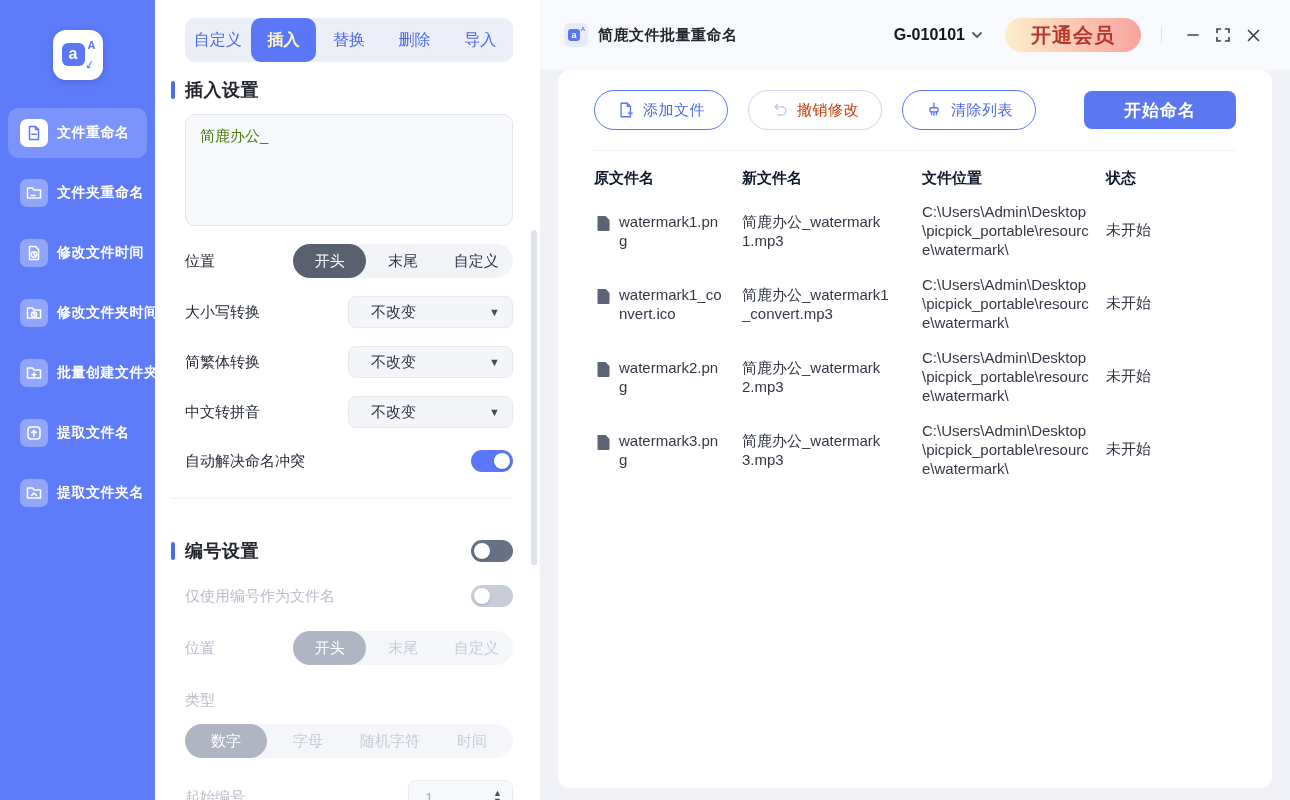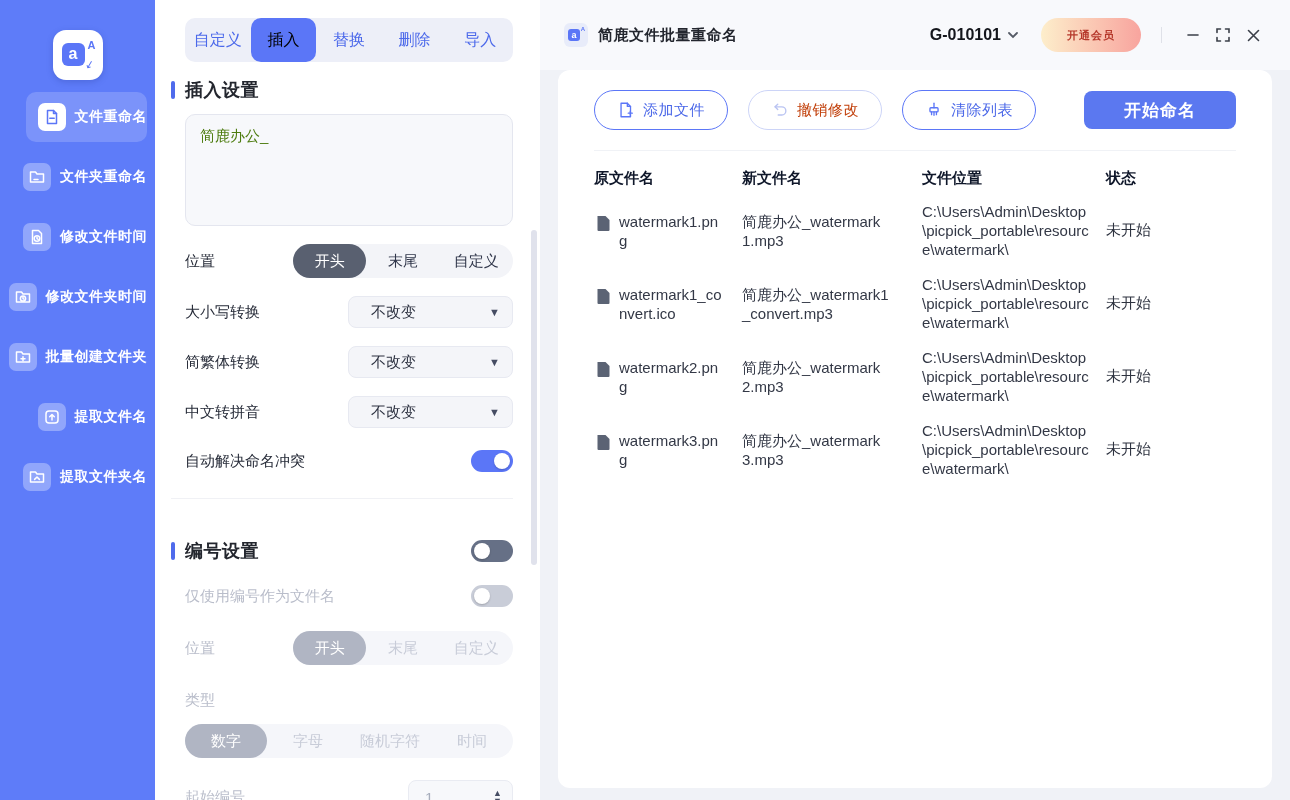--- a/index.html
+++ b/index.html
@@ -6,34 +6,34 @@
   html,body { width:1290px; height:800px; overflow:hidden; }
   body { font-family:"Liberation Sans","DejaVu Sans",sans-serif; background:#f1f3f8; color:#262a36; }
   .app { display:flex; width:1290px; height:800px; }
 
   
   .sidebar { width:155px; height:800px; background:#5e7cf9; flex:0 0 155px; display:flex; flex-direction:column; align-items:center; }
   .logo { width:50px; height:50px; background:#ffffff; border-radius:13px; margin-top:30px; position:relative; box-shadow:0 2px 6px rgba(30,50,140,.25); }
   .logo .a-box { position:absolute; left:9px; top:13px; width:23px; height:23px; background:#5b76f7; border-radius:6px; color:#fff; font-weight:bold; font-size:16px; text-align:center; line-height:22px; }
   .logo .A-small { position:absolute; right:7px; top:9px; color:#5b76f7; font-size:11px; font-weight:bold; }
   .logo .swoosh { position:absolute; right:8px; bottom:9px; color:#5b76f7; font-size:11px; transform:rotate(-15deg); }
-  .nav { margin-top:12px; width:139px; display:flex; flex-direction:column; gap:10px;align-items:flex-end; }
+  .nav { margin-top:28px; width:139px; display:flex; flex-direction:column; gap:10px; }
   .nav-item { height:50px; border-radius:10px; display:flex; align-items:center; padding-left:12px; cursor:pointer; }
   .nav-item.active { background:rgba(255,255,255,.18); }
   .nav-ico { width:28px; height:28px; border-radius:7px; background:rgba(255,255,255,.32); display:flex; align-items:center; justify-content:center; flex:0 0 28px; }
   .nav-item.active .nav-ico { background:#ffffff; }
   .nav-ico svg { stroke:#fff; fill:none; stroke-width:1.5; stroke-linecap:round; stroke-linejoin:round; }
   .nav-item.active .nav-ico svg { stroke:#5b76f7; }
   .nav-label { color:#ffffff; font-size:14px; font-weight:bold; margin-left:9px; letter-spacing:.5px; white-space:nowrap; }
 
   
   .settings { width:385px; flex:0 0 385px; background:#ffffff; position:relative; overflow:hidden; padding:18px 27px 0 30px; }
   .tabbar { height:44px; background:#edeff8; border-radius:10px; display:flex; margin-bottom:16px; }
   .tab { flex:1; display:flex; align-items:center; justify-content:center; font-size:16px; color:#4c69ea; cursor:pointer; border-radius:10px; }
-  .tab.active { background:#5b76f7; color:#000000; font-weight:normal; }
+  .tab.active { background:#5b76f7; color:#fef9c3; font-weight:bold; }
   .sec-head { display:flex; align-items:center; margin:14px 0 12px -14px; }
   .sec-bar { width:4px; height:18px; background:#4f6bec; border-radius:2px; margin-right:10px; }
   .sec-title { font-size:18px; font-weight:bold; color:#23262e; letter-spacing:.5px; flex:1; }
   .ta { width:328px; height:112px; background:#f7f8fb; border:1px solid #e4e6ef; border-radius:10px; padding:12px 14px; font-size:15px; color:#4d7c0f; }
   .frow { display:flex; align-items:center; margin-top:18px; }
   .flabel { font-size:15px; color:#262b38; flex:1; }
   .seg { background:#f3f4f8; border-radius:17px; height:34px; display:flex; align-items:center; }
   .seg.w220 { width:220px; }
   .seg.w328 { width:328px; }
   .seg-item { flex:1; text-align:center; font-size:15px; color:#30364a; height:34px; line-height:34px; border-radius:17px; cursor:pointer; }
@@ -59,21 +59,21 @@
   
   .main { flex:1; display:flex; flex-direction:column; background:#f0f2f7; }
   .mheader { height:70px; background:#f8f9fc; display:flex; align-items:center; padding:0 22px 0 24px; }
   .tlogo { width:24px; height:24px; background:#e8ecfa; border-radius:6px; position:relative; flex:0 0 24px; }
   .tlogo .a-box { position:absolute; left:4px; top:6px; width:12px; height:12px; background:#5b76f7; border-radius:3px; color:#fff; font-size:9px; font-weight:bold; text-align:center; line-height:12px; }
   .tlogo .A-small { position:absolute; right:3px; top:3px; color:#5b76f7; font-size:6px; font-weight:bold; }
   .mtitle { font-size:15px; font-weight:bold; color:#23262e; margin-left:10px; letter-spacing:.5px;text-align:right; }
   .mh-right { margin-left:auto; display:flex; align-items:center; }
   .license { font-size:16px; font-weight:bold; color:#14161c; display:flex; align-items:center; cursor:pointer; }
   .license svg { margin-left:6px; stroke:#555b66; fill:none; stroke-width:1.8; stroke-linecap:round; }
-  .vip { margin-left:22px; height:34px; padding:0 26px; border:none; border-radius:17px; background:linear-gradient(90deg,#fdeecb,#f8a49e); color:#b5372a; font-size:11px; font-weight:bold; cursor:pointer; font-family:inherit; letter-spacing:1px; }
+  .vip { margin-left:22px; height:34px; padding:0 26px; border:none; border-radius:17px; background:linear-gradient(90deg,#fdeecb,#f8a49e); color:#b5372a; font-size:20px; font-weight:bold; cursor:pointer; font-family:inherit; letter-spacing:1px; }
   .vdiv { width:1px; height:16px; background:#dfe1e8; margin:0 16px 0 20px; }
   .winbtn { width:30px; height:30px; border:none; background:transparent; display:flex; align-items:center; justify-content:center; cursor:pointer; color:#3a3f48; }
   .winbtn svg { stroke:#3a3f48; fill:none; stroke-width:1.6; stroke-linecap:round; }
 
   .card { flex:1; background:#ffffff; border-radius:12px; margin:0 18px 12px 18px; padding:20px 36px 0 36px; overflow:hidden; }
   .toolbar { display:flex; align-items:center; padding-bottom:20px; border-bottom:1px solid #f0f2f6; }
   .obtn { height:40px; border-radius:20px; border:1px solid #5b76f7; background:#fff; color:#4a67e8; font-size:15px; font-family:inherit; display:flex; align-items:center; padding:0 22px; margin-right:20px; cursor:pointer; letter-spacing:.5px; }
   .obtn svg { stroke:#5b76f7; fill:none; stroke-width:1.5; stroke-linecap:round; stroke-linejoin:round; margin-right:8px; }
   .obtn.disabled { border-color:#ccd4f7; color:#c2410c; cursor:default; }
   .obtn.disabled svg { stroke:#b9c3f2; }

